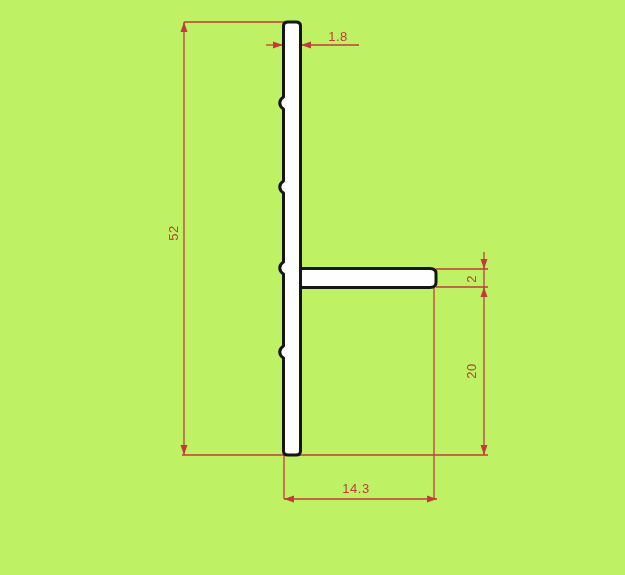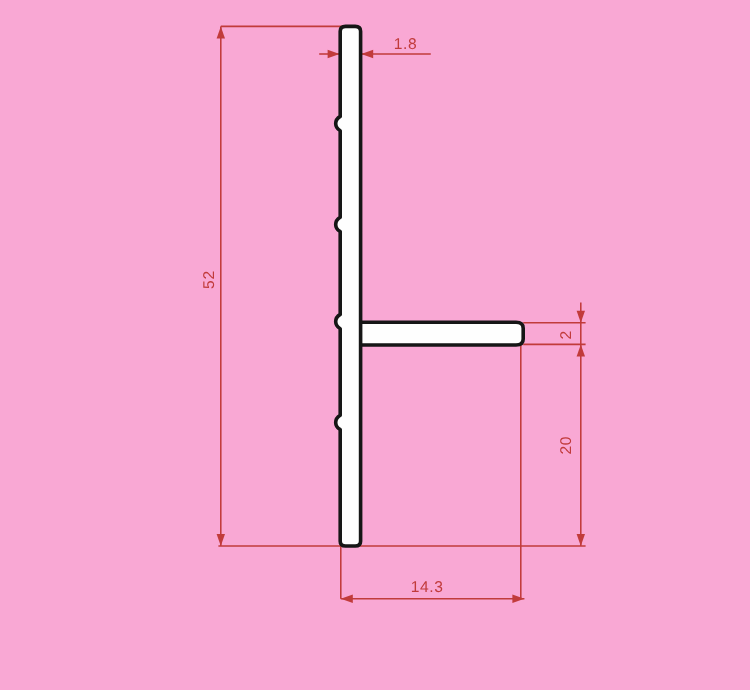--- a/index.html
+++ b/index.html
@@ -8,21 +8,21 @@
     width: 625px;
     height: 575px;
     background: #fefefe;
     font-family: "Liberation Sans", sans-serif;
     overflow: hidden;
   }
   .canvas {
     position: relative;
     width: 625px;
     height: 575px;
-    background: #f9a8d4;
+    background: #bef264;
   }
   svg { display: block; }
   .dim-text {
     font-family: "Liberation Sans", sans-serif;
     font-size: 13px;
     letter-spacing: 0.5px;
   }
 </style>
 </head>
 <body>

